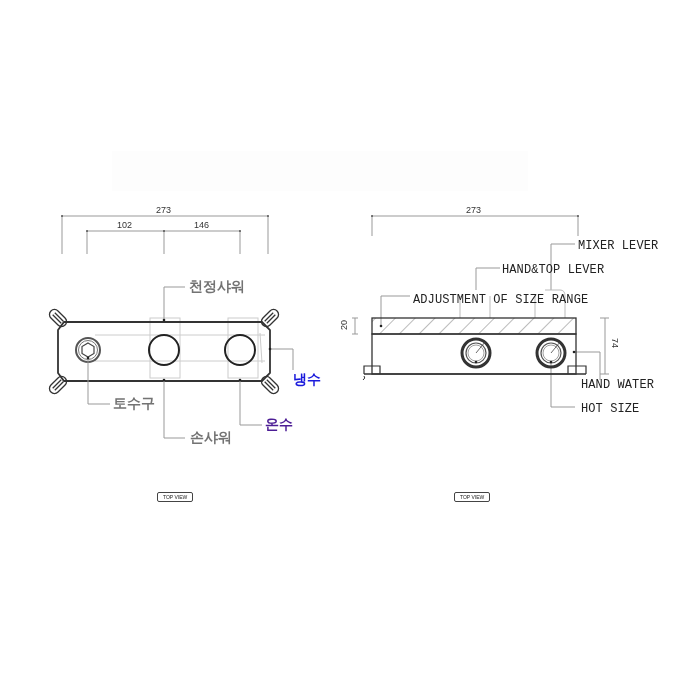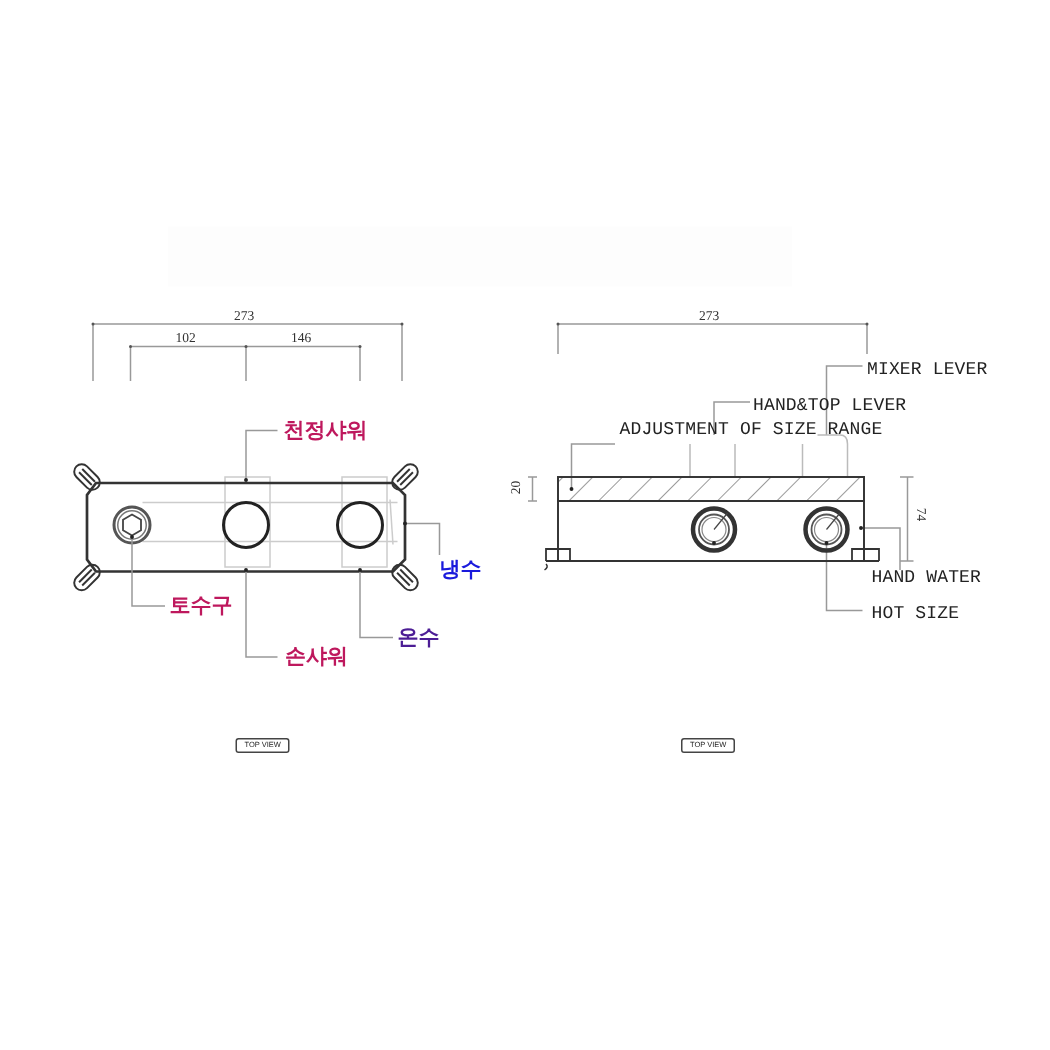--- a/index.html
+++ b/index.html
@@ -1,21 +1,21 @@
 <!DOCTYPE html>
 <html><head>
   <meta charset="utf-8">
   <style>
     html, body { margin: 0; padding: 0; background: #ffffff; }
     body { width: 700px; height: 700px; position: relative; overflow: hidden;
       font-family: "DejaVu Sans", sans-serif; }
     .canvas { position: absolute; left: 0; top: 0; width: 700px; height: 700px; }
     .lbl { position: absolute; white-space: nowrap; color: #222; }
-    .dim { font-size: 9px; color: #333; font-family: Liberation Serif, serif; }
-    .ko { font-size: 14px; font-weight: bold; color: #be185d; font-family: "DejaVu Sans", sans-serif; }
+    .dim { font-size: 9px; color: #333; font-family: Liberation Sans, sans-serif; }
+    .ko { font-size: 14px; font-weight: bold; color: #737373; font-family: "DejaVu Sans", sans-serif; }
     .en { font-size: 12px; color: #222; font-family: Liberation Mono, monospace; letter-spacing: 0.1px; }
     .viewtag { position: absolute; border: 1px solid #444; border-radius: 2px; font-size: 5px;
       padding: 1px 5px; color: #222; font-family: "Liberation Sans", sans-serif; line-height: 6px; }
   </style>
 </head>
 <body>
 
 <div class="canvas">
 
   <svg width="700" height="700" style="position:absolute;left:0;top:0">
@@ -167,18 +167,18 @@
   <div class="lbl ko" style="left:265px;top:416px;color:#4c1d95">온수</div>
 
   <div class="viewtag" style="left:157px;top:492px">TOP VIEW</div>
 
   <div class="lbl dim" style="left:466px;top:205px">273</div>
   <div class="lbl dim" style="left:339px;top:320px;transform:rotate(-90deg)">20</div>
   <div class="lbl dim" style="left:610px;top:338px;transform:rotate(90deg)">74</div>
 
   <div class="lbl en" style="left:578px;top:239px">MIXER LEVER</div>
   <div class="lbl en" style="left:502px;top:263px">HAND&amp;TOP LEVER</div>
-  <div class="lbl en" style="left:413px;top:279px">ADJUSTMENT OF SIZE RANGE</div>
+  <div class="lbl en" style="left:413px;top:293px">ADJUSTMENT OF SIZE RANGE</div>
   <div class="lbl en" style="left:581px;top:378px">HAND WATER</div>
   <div class="lbl en" style="left:581px;top:402px">HOT SIZE</div>
 
   <div class="viewtag" style="left:454px;top:492px">TOP VIEW</div>
 </div>
 
 </body></html>

